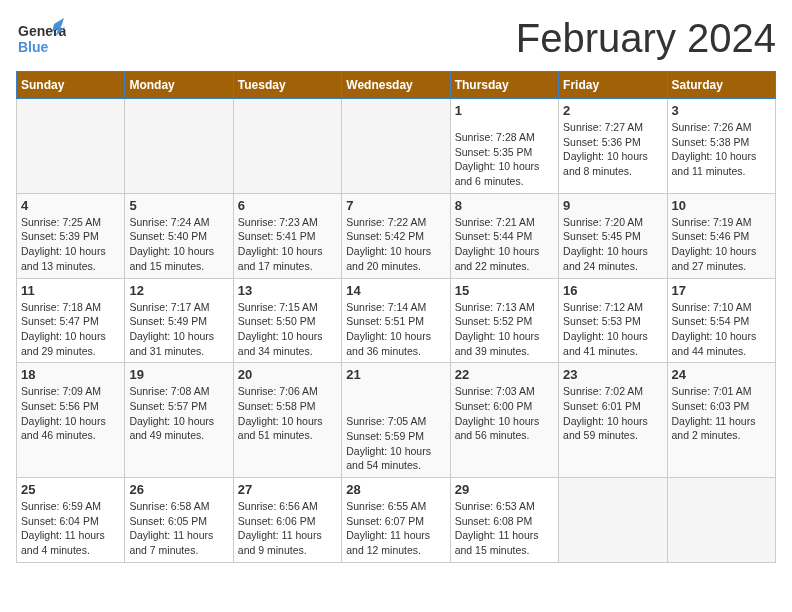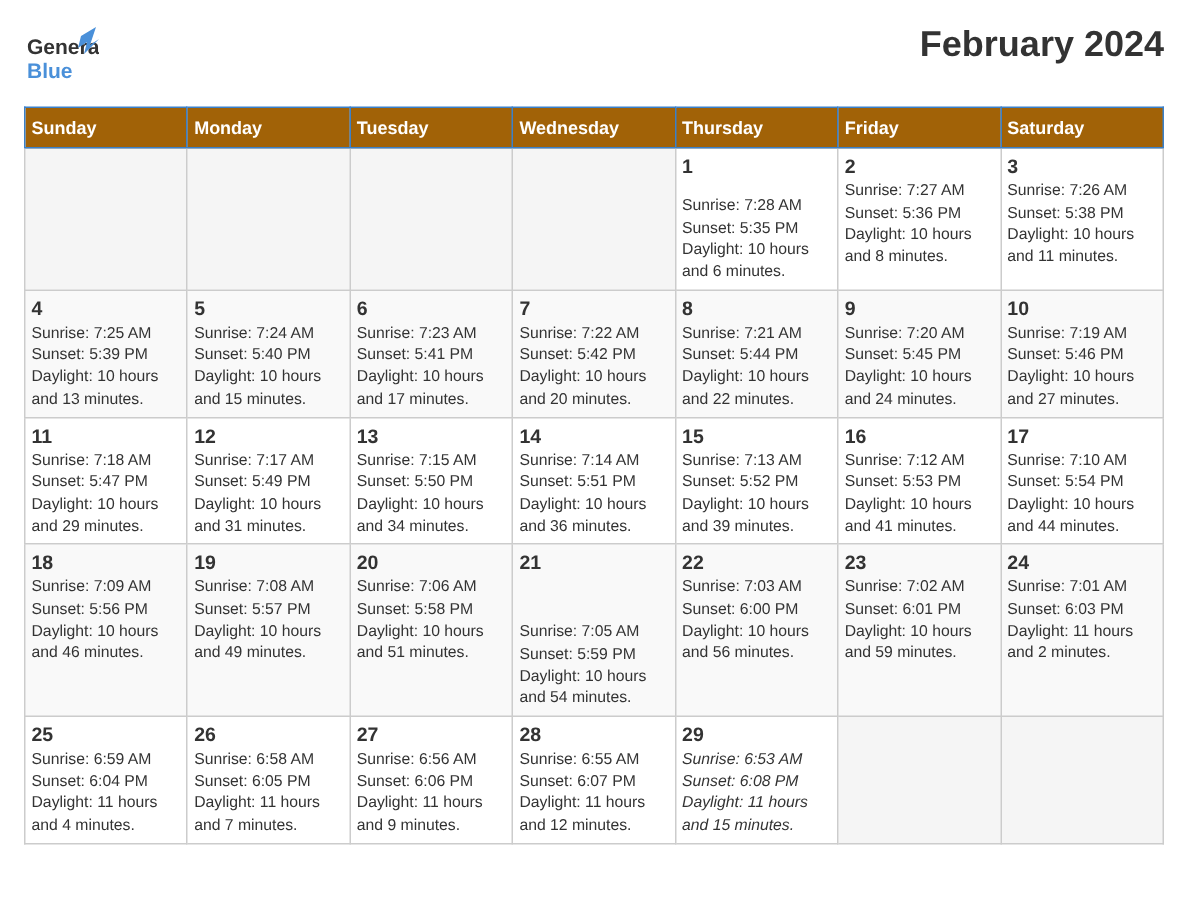--- a/index.html
+++ b/index.html
@@ -18,22 +18,22 @@
     }
     .logo {
       display: flex;
       align-items: center;
       gap: 4px;
     }
     .title-block {
       text-align: right;
     }
     .month-title {
-      font-size: 24px;
-      font-weight: bold;
+      font-size: 40px;
+      font-weight: normal;
       color: #333;
     }
     .location {
       font-size: 14px;
       color: #555;
     }
     .calendar {
       width: 100%;
       border-collapse: collapse;
       font-size: 11px;
@@ -308,21 +308,21 @@
         </td>
         <td>
           <div class="day-number">28</div>
           <div class="day-info" style="white-space: pre-line;">Sunrise: 6:55 AM
 Sunset: 6:07 PM
 Daylight: 11 hours
 and 12 minutes.</div>
         </td>
         <td>
           <div class="day-number">29</div>
-          <div class="day-info" style="white-space: pre-line; font-style: italic;">Sunrise: 6:53 AM
+          <div class="day-info" style="white-space: pre-line;">Sunrise: 6:53 AM
 Sunset: 6:08 PM
 Daylight: 11 hours
 and 15 minutes.</div>
         </td>
         <td class="empty-cell"></td>
         <td class="empty-cell"></td>
       </tr>
     </tbody>
 </table>
 

